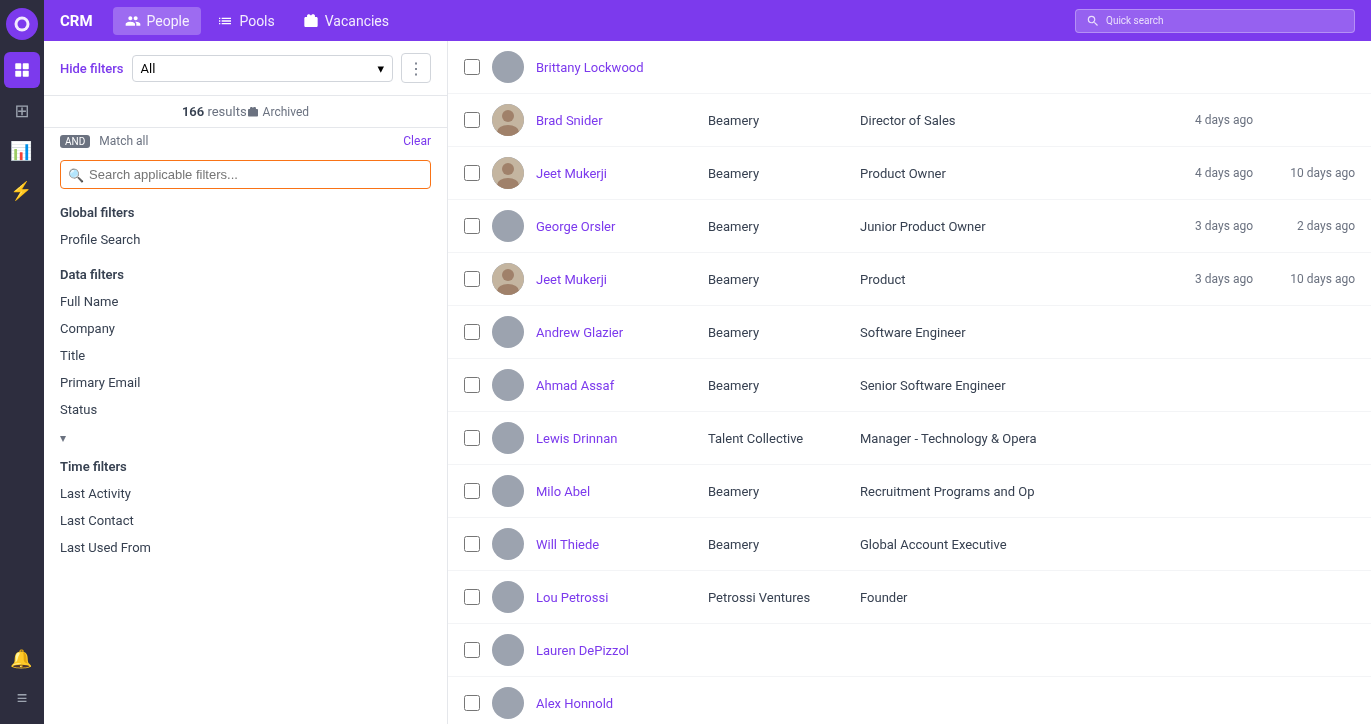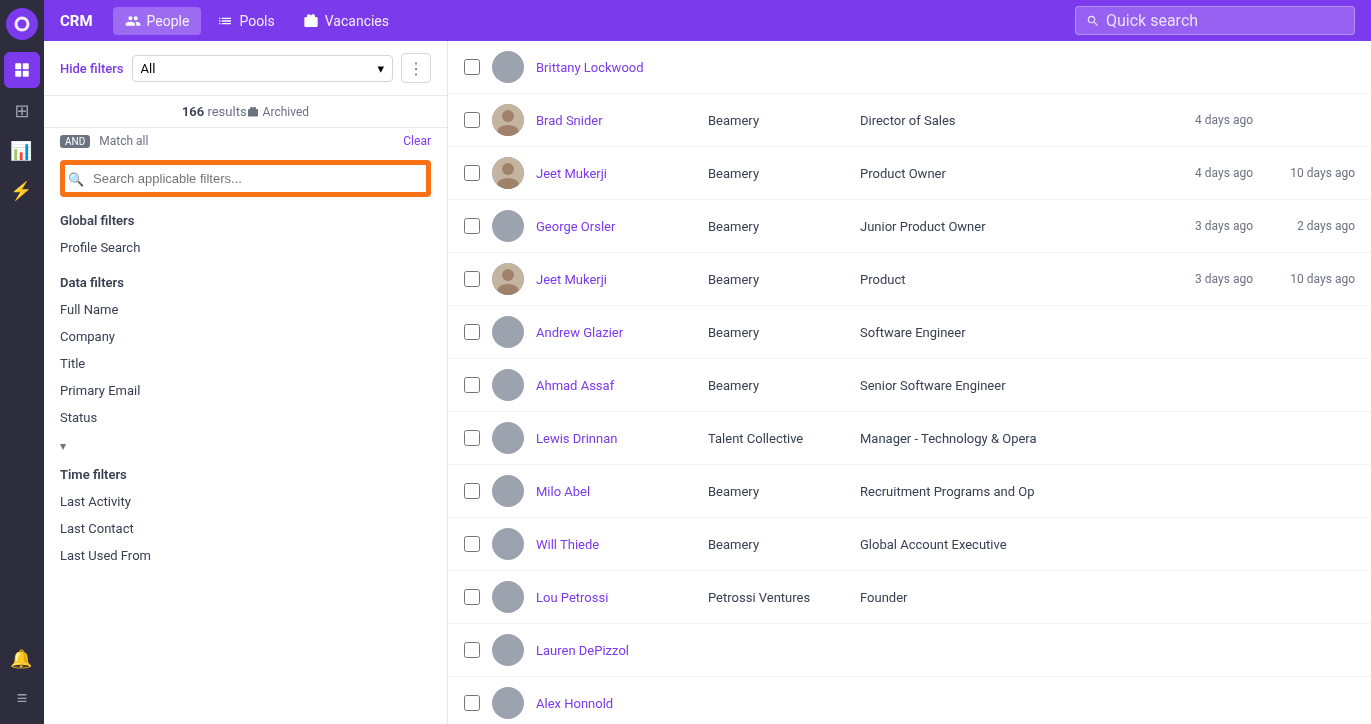--- a/index.html
+++ b/index.html
@@ -191,21 +191,21 @@
       border-radius: 3px;
       margin-right: 6px;
     }
     .clear-btn { color: #7c3aed; cursor: pointer; font-size: 12px; }
 
     .sidebar-search {
       padding: 6px 16px;
     }
     .sidebar-search input {
       width: 100%;
-      border: 5px solid #f97316;
+      border: 1px solid #f97316;
       border-radius: 4px;
       padding: 6px 10px 6px 28px;
       font-size: 13px;
       background: white;
       color: #374151;
       outline: none;
     }
     .sidebar-search-wrap {
       position: relative;
     }
@@ -362,21 +362,21 @@
       <svg width="16" height="16" viewBox="0 0 24 24" fill="white">
           <path d="M20 6h-2.18c.07-.44.18-.88.18-1.35C18 2.99 16.75 2 15 2c-.74 0-1.42.25-1.96.63L12 3.65l-1.04-.63C10.42 2.25 9.74 2 9 2 7.25 2 6 2.99 6 4.65c0 .47.11.91.18 1.35H4c-1.1 0-2 .9-2 2v11c0 1.1.9 2 2 2h16c1.1 0 2-.9 2-2V8c0-1.1-.9-2-2-2z"></path>
         </svg>
       <span>Vacancies</span>
     </div>
 
     <div class="top-nav-search">
       <svg width="14" height="14" viewBox="0 0 24 24" fill="rgba(255,255,255,0.8)">
           <path d="M15.5 14h-.79l-.28-.27A6.471 6.471 0 0 0 16 9.5 6.5 6.5 0 1 0 9.5 16c1.61 0 3.09-.59 4.23-1.57l.27.28v.79l5 4.99L20.49 19l-4.99-5zm-6 0C7.01 14 5 11.99 5 9.5S7.01 5 9.5 5 14 7.01 14 9.5 11.99 14 9.5 14z"></path>
         </svg>
-      <span style="font-size:16px;">Quick search</span>
+      <span style="font-size:10px;">Quick search</span>
     </div>
   </div>
 
   <div class="content-row">
 
     <div class="sidebar">
 
       <div class="sidebar-toolbar">
         <span class="hide-filters-btn">Hide filters</span>
         <div class="filter-select">

